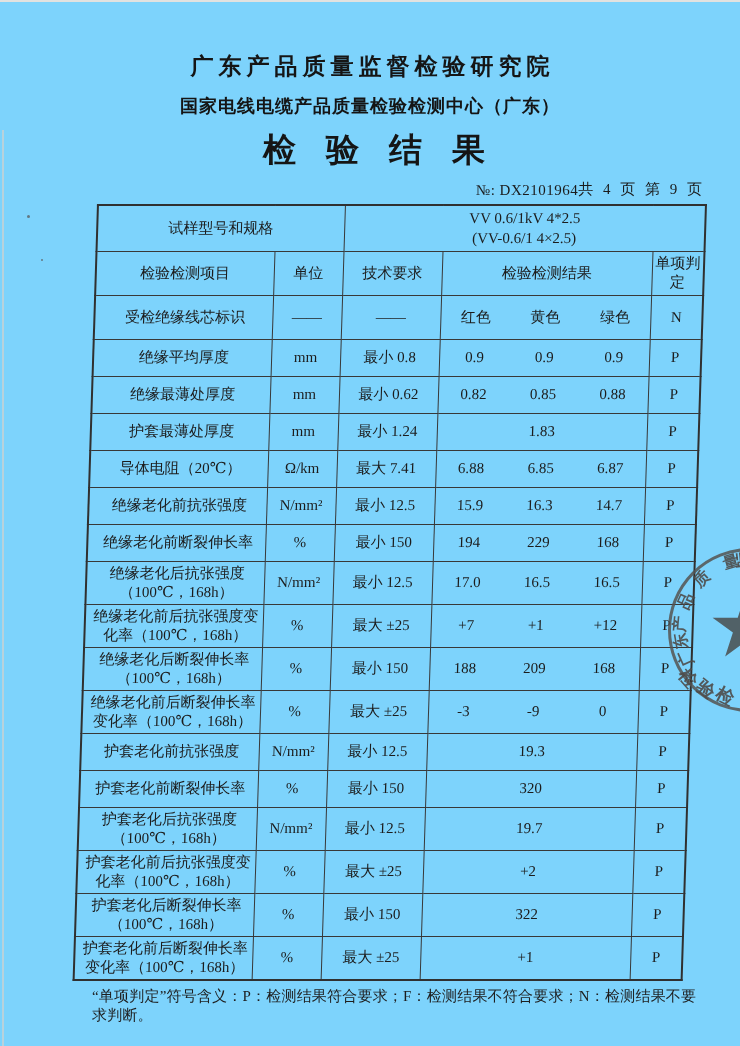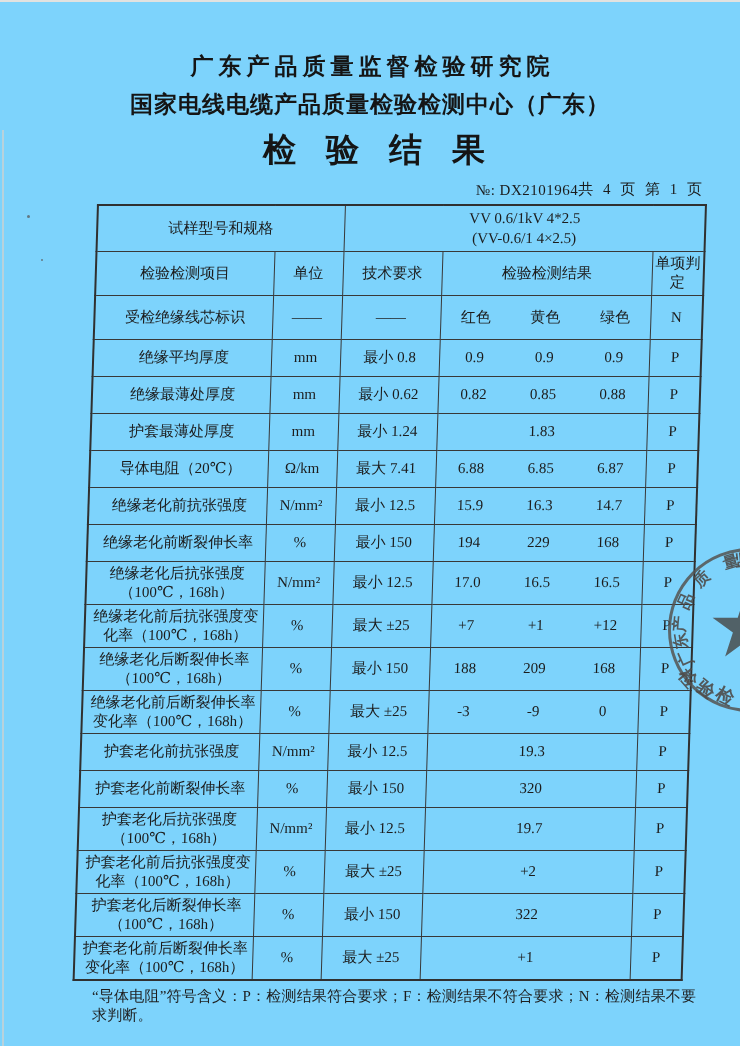--- a/index.html
+++ b/index.html
@@ -10,21 +10,21 @@
   
   .edge-top { position:absolute; left:0; top:0; width:740px; height:2px; background:#e2e2e0; }
   .edge-left { position:absolute; left:2px; top:130px; width:2px; height:916px; background:#d2d2cf; opacity:.7; }
   .speck { position:absolute; border-radius:50%; background:#5a5a5a; opacity:.75; }
   .speck.s1 { left:27px; top:215px; width:3px; height:3px; }
   .speck.s2 { left:41px; top:259px; width:2px; height:2px; }
 
   
   .hdr { padding-top:50px; text-align:center; font-family:"Liberation Sans","DejaVu Sans",sans-serif; color:#151515; }
   .org1 { font-size:23px; font-weight:700; letter-spacing:5px; padding-left:5px; line-height:33px; }
-  .org2 { font-size:23px; font-weight:700; letter-spacing:1px; line-height:36px; margin-top:5px;font-family:Liberation Mono, monospace; }
+  .org2 { font-size:18px; font-weight:700; letter-spacing:1px; line-height:36px; margin-top:5px; }
   .title { font-size:33px; font-weight:700; letter-spacing:30px; padding-left:38px; line-height:40px; margin-top:6px; }
 
   .content { margin-left:97px; width:608px; }
   .meta-row { display:flex; justify-content:flex-end; align-items:flex-end; margin-top:10px; font-size:15px; }
   .meta-no { letter-spacing:.5px; }
   .meta-pages { letter-spacing:3px; }
 
   
   .table-wrap { margin-top:5px; transform:skewX(-1.8deg); transform-origin:0 0; }
   table.report { border-collapse:collapse; width:608px; table-layout:fixed; }
@@ -73,21 +73,21 @@
 
   <div class="hdr">
     <div class="org1">广东产品质量监督检验研究院</div>
     <div class="org2">国家电线电缆产品质量检验检测中心（广东）</div>
     <div class="title">检验结果</div>
   </div>
 
   <div class="content">
     <div class="meta-row">
       <span class="meta-no">№: DX2101964</span>
-      <span class="meta-pages">共 4 页 第 1 页</span>
+      <span class="meta-pages">共 4 页 第 9 页</span>
     </div>
 
     <div class="table-wrap">
       <table class="report">
         <colgroup>
           <col style="width:178px">
             <col style="width:69px">
             <col style="width:99px">
             <col style="width:210px">
             <col style="width:52px">
@@ -224,21 +224,21 @@
             <td class="c-item">护套老化前后断裂伸长率变化率（100℃，168h）</td>
             <td class="c-unit">%</td>
             <td class="c-req">最大 ±25</td>
             <td class="c-res single">+1</td>
             <td class="c-verdict">P</td>
           </tr>
         </tbody>
       </table>
     </div>
 
-    <div class="footnote">“导体电阻”符号含义：P：检测结果符合要求；F：检测结果不符合要求；N：检测结果不要求判断。</div>
+    <div class="footnote">“单项判定”符号含义：P：检测结果符合要求；F：检测结果不符合要求；N：检测结果不要求判断。</div>
   </div>
 
   <div class="stamp">
     <div class="stamp-ring"></div>
     <span class="stamp-star">★</span>
     <span class="sc a0">广</span>
     <span class="sc a1">东</span>
     <span class="sc a2">产</span>
     <span class="sc a3">品</span>
     <span class="sc a4">质</span>

